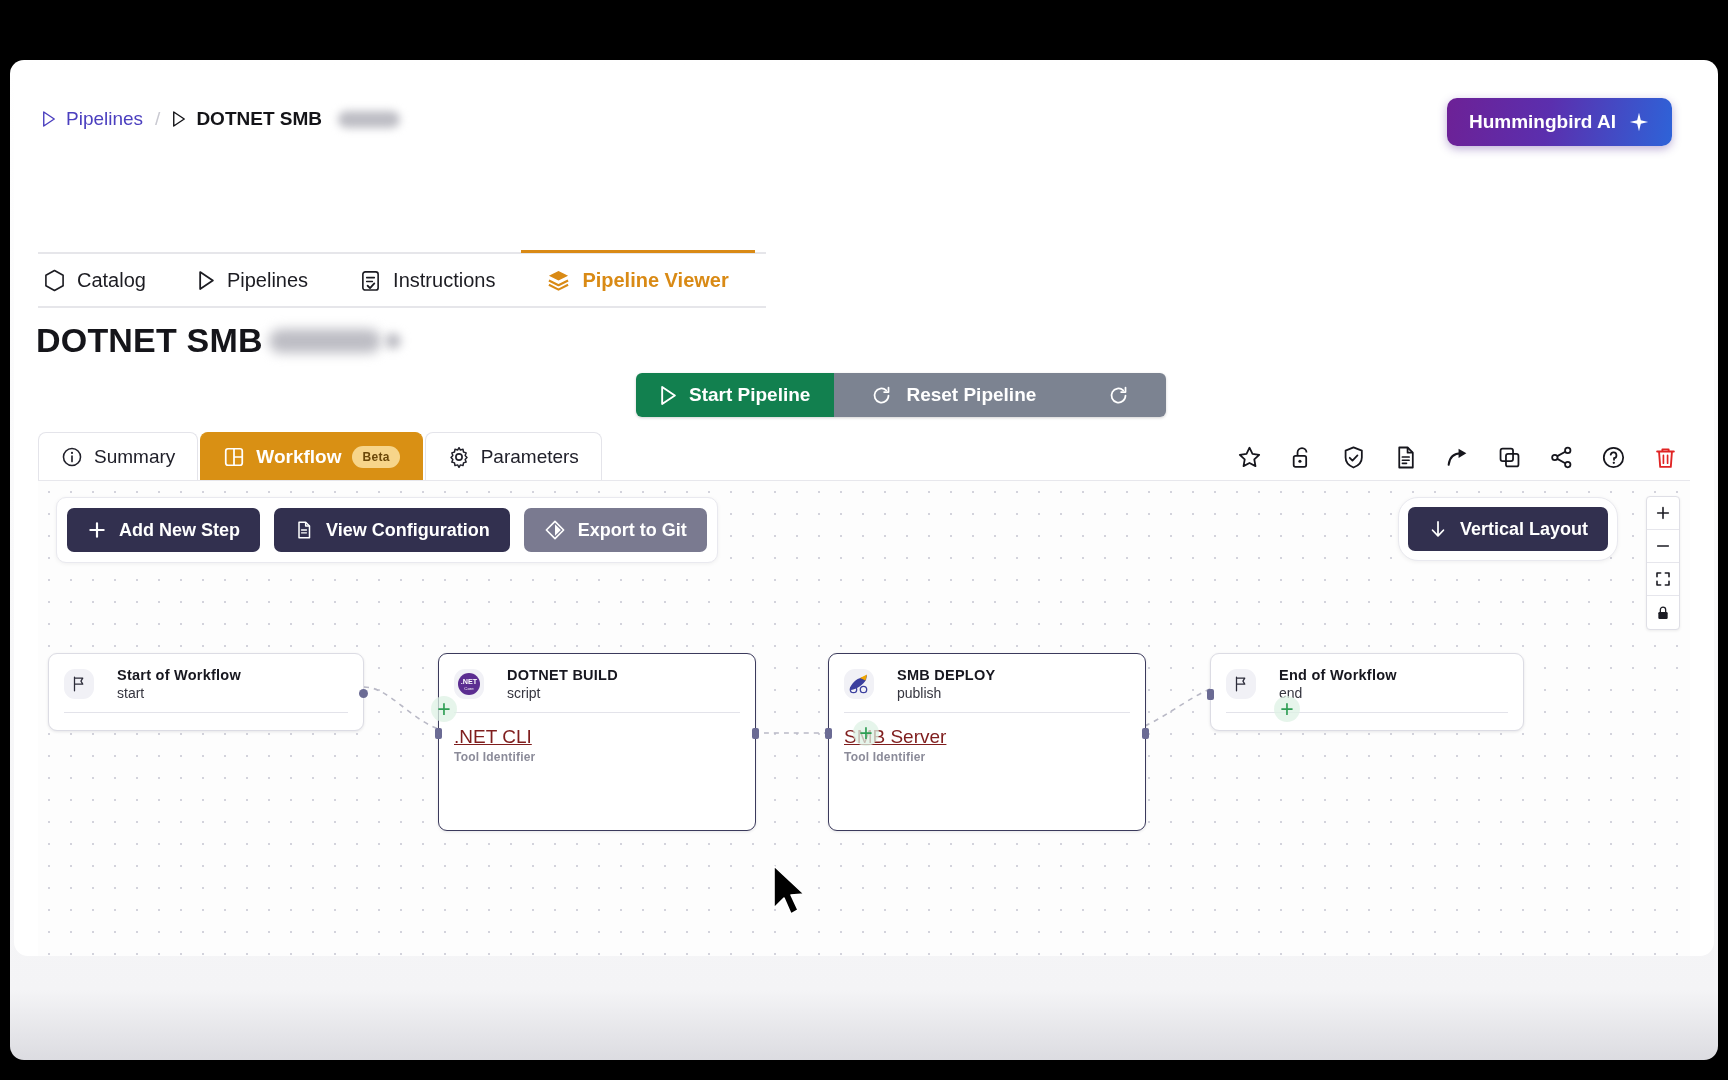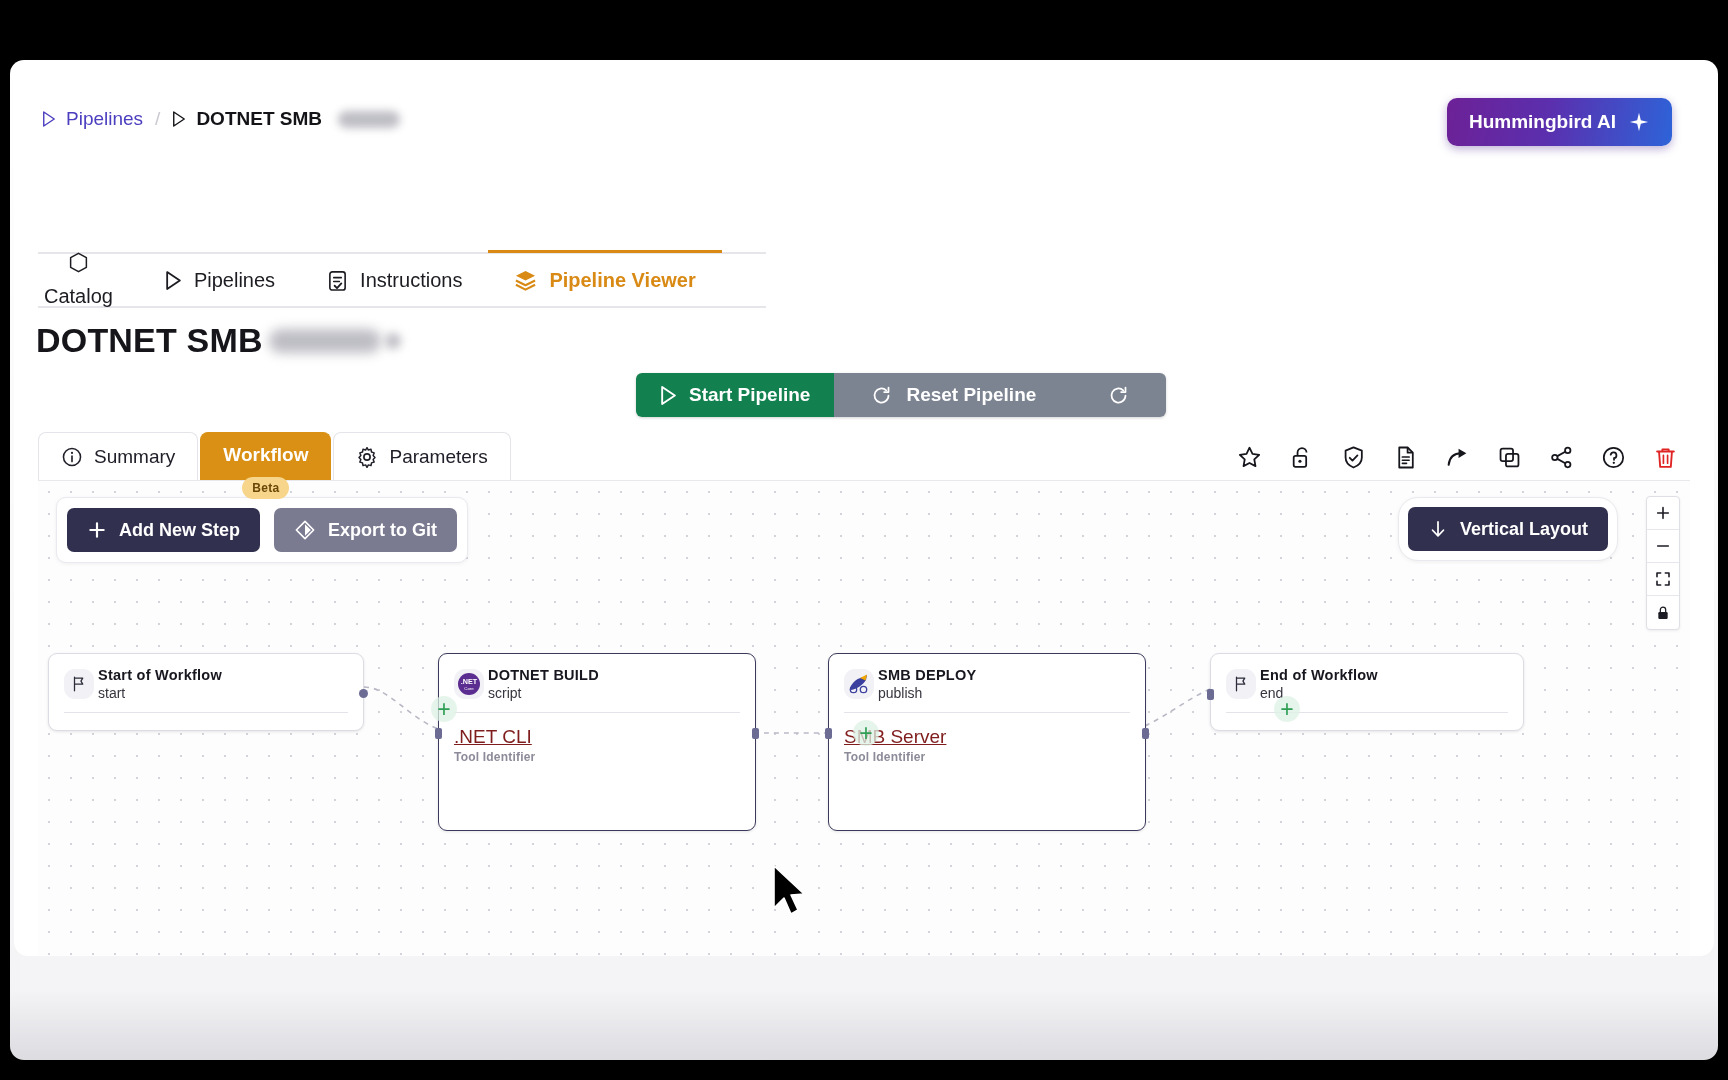--- a/index.html
+++ b/index.html
@@ -71,21 +71,21 @@
     width:728px; height:56px;
     border-top: 2px solid #e6e6ea;
     border-bottom: 2px solid #e6e6ea;
     display:flex; align-items:center; gap:0;
   }
   .navtab {
     height:56px; display:flex; align-items:center; gap:12px;
     padding: 0 26px; font-size:20px; color:#1c1c22; cursor:pointer;
     position:relative;
   }
-  .navtab:first-child { padding-left: 6px; flex-direction: column; }
+  .navtab:first-child { padding-left: 6px; }
   .navtab.active { color:#d98a15; font-weight:600; }
   .navtab.active::before{
     content:""; position:absolute; left:0; right:0; top:-2px; height:3px;
     background:#d98a15;
   }
 
   
   .page-title {
     position:absolute; left:22px; top:255px;
     font-size:34px; font-weight:700; color:#15151a;
@@ -112,21 +112,21 @@
   
   .sectiontabs {
     position:absolute; left:24px; top:366px;
     display:flex; align-items:flex-end; gap:2px; z-index:5;
   }
   .stab {
     height:48px; padding: 0 22px; display:flex; align-items:center; gap:11px;
     background:#fff; border:1px solid #e4e4ea; border-bottom:none;
     border-radius:8px 8px 0 0; font-size:19px; color:#20202a; cursor:pointer;
   }
-  .stab.active { background:#d99014; color:#fff; font-weight:700; border-color:#d99014;flex-direction:column; }
+  .stab.active { background:#d99014; color:#fff; font-weight:700; border-color:#d99014; }
   .beta {
     background:#f7d58a; color:#6b4708; font-size:12px; font-weight:700;
     padding:4px 10px; border-radius:11px; letter-spacing:.3px;
   }
 
   
   .icontools {
     position:absolute; right:36px; top:378px;
     display:flex; align-items:center; gap:26px; z-index:5;
   }
@@ -171,21 +171,21 @@
     border-bottom:1px solid #e6e6ec; cursor:pointer; font-size:20px; color:#1c1c24;
   }
   .zbtn:last-child{ border-bottom:none; }
 
   
   .node {
     position:absolute; background:#fff; border:1px solid #dcdce4;
     border-radius:9px; box-shadow:0 1px 3px rgba(20,20,40,.10);
   }
   .node.step { border:1.6px solid #3b3a5c; border-radius:9px; }
-  .node-head { display:flex; align-items:center; gap:4px; padding:13px 15px 11px 15px; }
+  .node-head { display:flex; align-items:center; gap:23px; padding:13px 15px 11px 15px; }
   .node-ico {
     width:30px;height:30px;border-radius:11px;background:#f1f1f6;
     display:flex;align-items:center;justify-content:center;flex:none;
   }
   .node-titles .t1 { font-size:14.5px; font-weight:700; color:#17171f; letter-spacing:.25px; }
   .node-titles .t2 { font-size:14px; color:#35353f; margin-top:2px; }
   .node-rule { height:1px; background:#e3e3ea; margin:0 15px; }
   .node-body { padding:13px 15px 0 15px; }
   .node-body .v { font-size:19px; color:#7f1d1d;text-decoration:underline; }
   .node-body .k { font-size:12px; color:#8b8b99; font-weight:700; margin-top:2px; letter-spacing:.2px; }
@@ -391,20 +391,28 @@
         <path d="M706 252 C 730 252, 760 252, 790 252" fill="none" stroke="#b9b9c6" stroke-width="1.6" stroke-dasharray="5 5"></path>
         <path d="M1078 252 C 1110 252, 1140 222, 1172 208" fill="none" stroke="#b9b9c6" stroke-width="1.6" stroke-dasharray="5 5"></path>
       </svg>
 
       <div class="toolpanel">
         <div class="pbtn">
           <svg width="20" height="20" viewBox="0 0 24 24">
               <path d="M12 4 V20 M4 12 H20" stroke="#fff" stroke-width="2.6" stroke-linecap="round"></path>
             </svg>
           <span>Add New Step</span>
+        </div>
+        <div class="pbtn">
+          <svg width="20" height="20" viewBox="0 0 24 24">
+            <path d="M6 2.6 h8 l4.6 4.6 v14.2 H6 Z" fill="none" stroke="#fff" stroke-width="1.8" stroke-linejoin="round"></path>
+            <path d="M14 2.6 V7.2 H18.6" fill="none" stroke="#fff" stroke-width="1.8" stroke-linejoin="round"></path>
+            <path d="M9 12 H15 M9 15.4 H15" stroke="#fff" stroke-width="1.6" stroke-linecap="round"></path>
+          </svg>
+          <span>View Configuration</span>
         </div>
         <div class="pbtn muted">
           <svg width="22" height="22" viewBox="0 0 24 24">
             <path d="M12 2.6 L21.4 12 L12 21.4 L2.6 12 Z" fill="none" stroke="#fff" stroke-width="1.8" stroke-linejoin="round"></path>
             <path d="M12 5.6 L18.4 12 L12 18.4 Z" fill="#fff"></path>
           </svg>
           <span>Export to Git</span>
         </div>
       </div>
 

